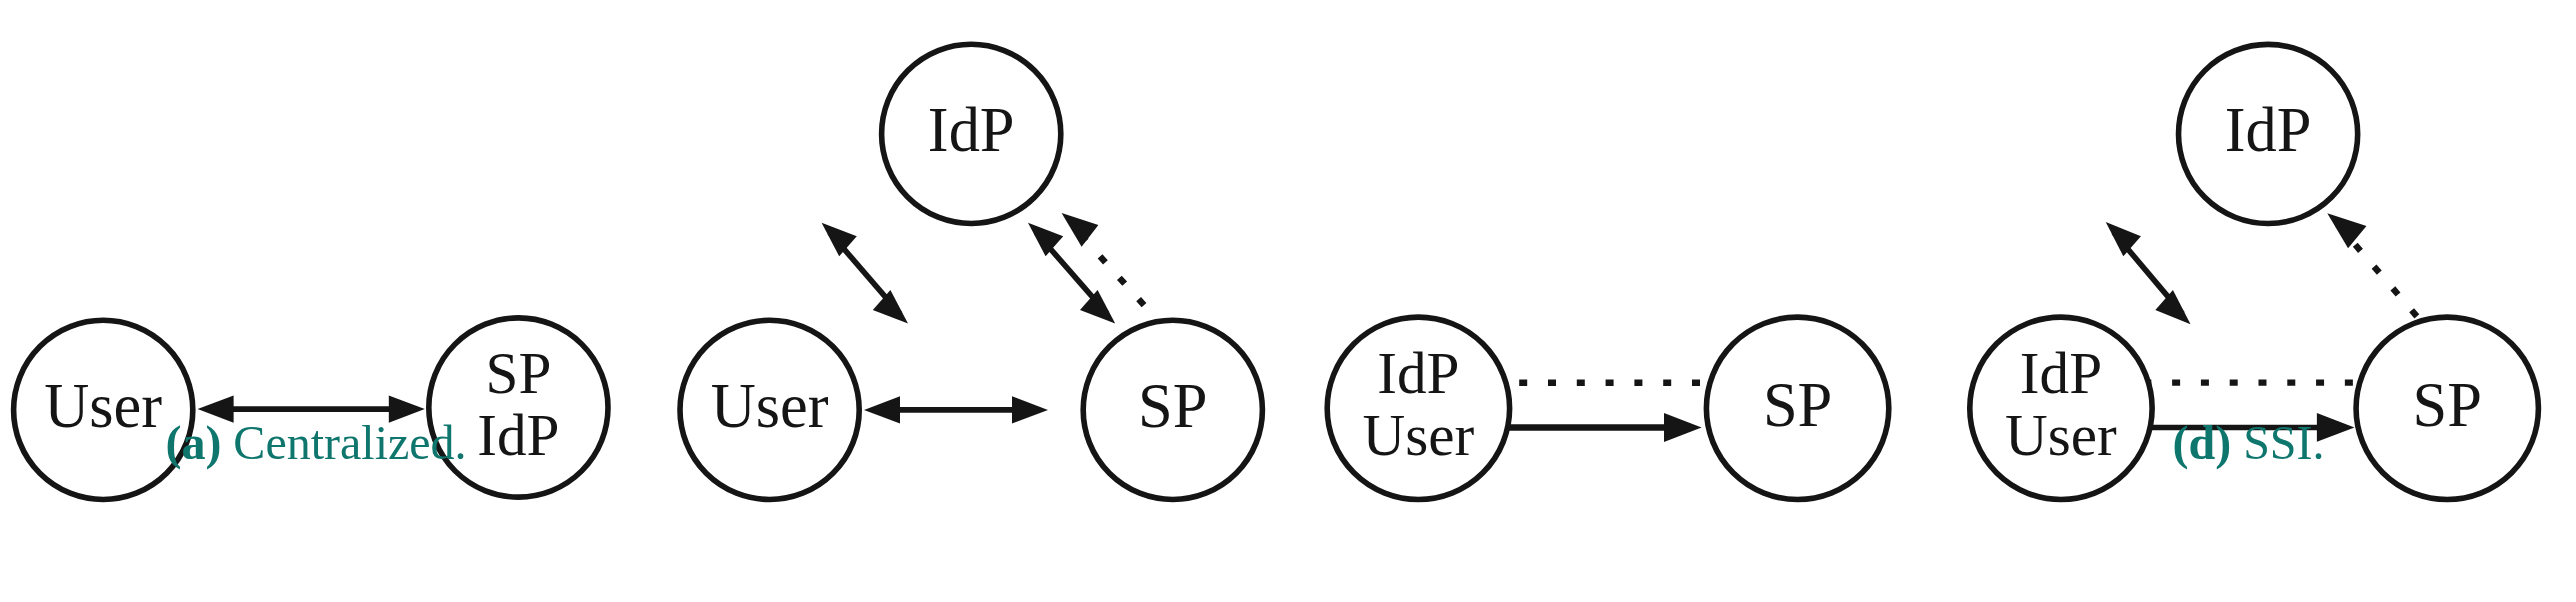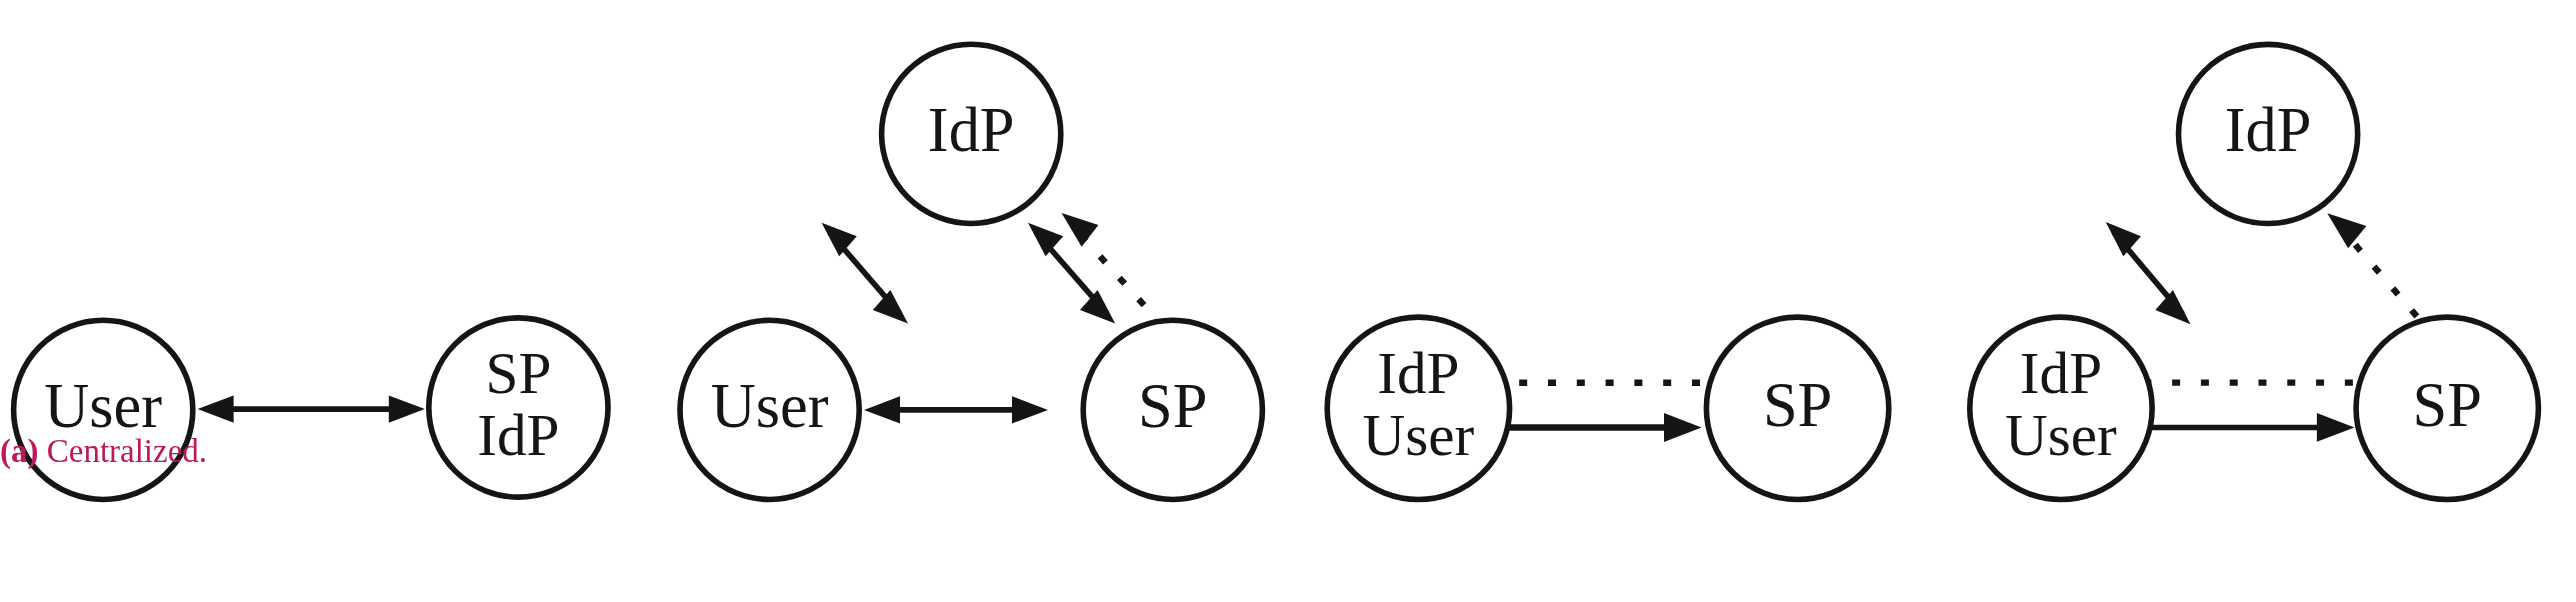--- a/index.html
+++ b/index.html
@@ -39,23 +39,23 @@
     dominant-baseline: middle;
   }
   .node-label.two-line {
     font-size: 74px;
   }
   .caption {
     position: absolute;
     bottom: 6.4px;
     left: 0;
     width: 100%;
-    text-align: left;
-    font-size: 33px;
-    color: #be185d;
+    text-align: center;
+    font-size: 48px;
+    color: #0f766e;
     font-family: "Liberation Serif", "DejaVu Serif", serif;
     white-space: nowrap;
     line-height: 1.05;
   }
   .caption .cap-letter {
     font-weight: bold;
   }
   .caption .cap-text {
     font-weight: normal;
   }
@@ -216,16 +216,20 @@
         <circle class="node-circle" cx="175" cy="510" r="114"></circle>
         <text class="node-label two-line" x="175" y="474">IdP</text>
         <text class="node-label two-line" x="175" y="552">User</text>
       </g>
 
       <g>
         <circle class="node-circle" cx="658" cy="510" r="114"></circle>
         <text class="node-label" x="658" y="514">SP</text>
       </g>
     </svg>
+    <div class="caption">
+      <span class="cap-letter">(d)</span>
+      <span class="cap-text">SSI.</span>
+    </div>
   </div>
 
 </div>
 
 
 </body></html>

